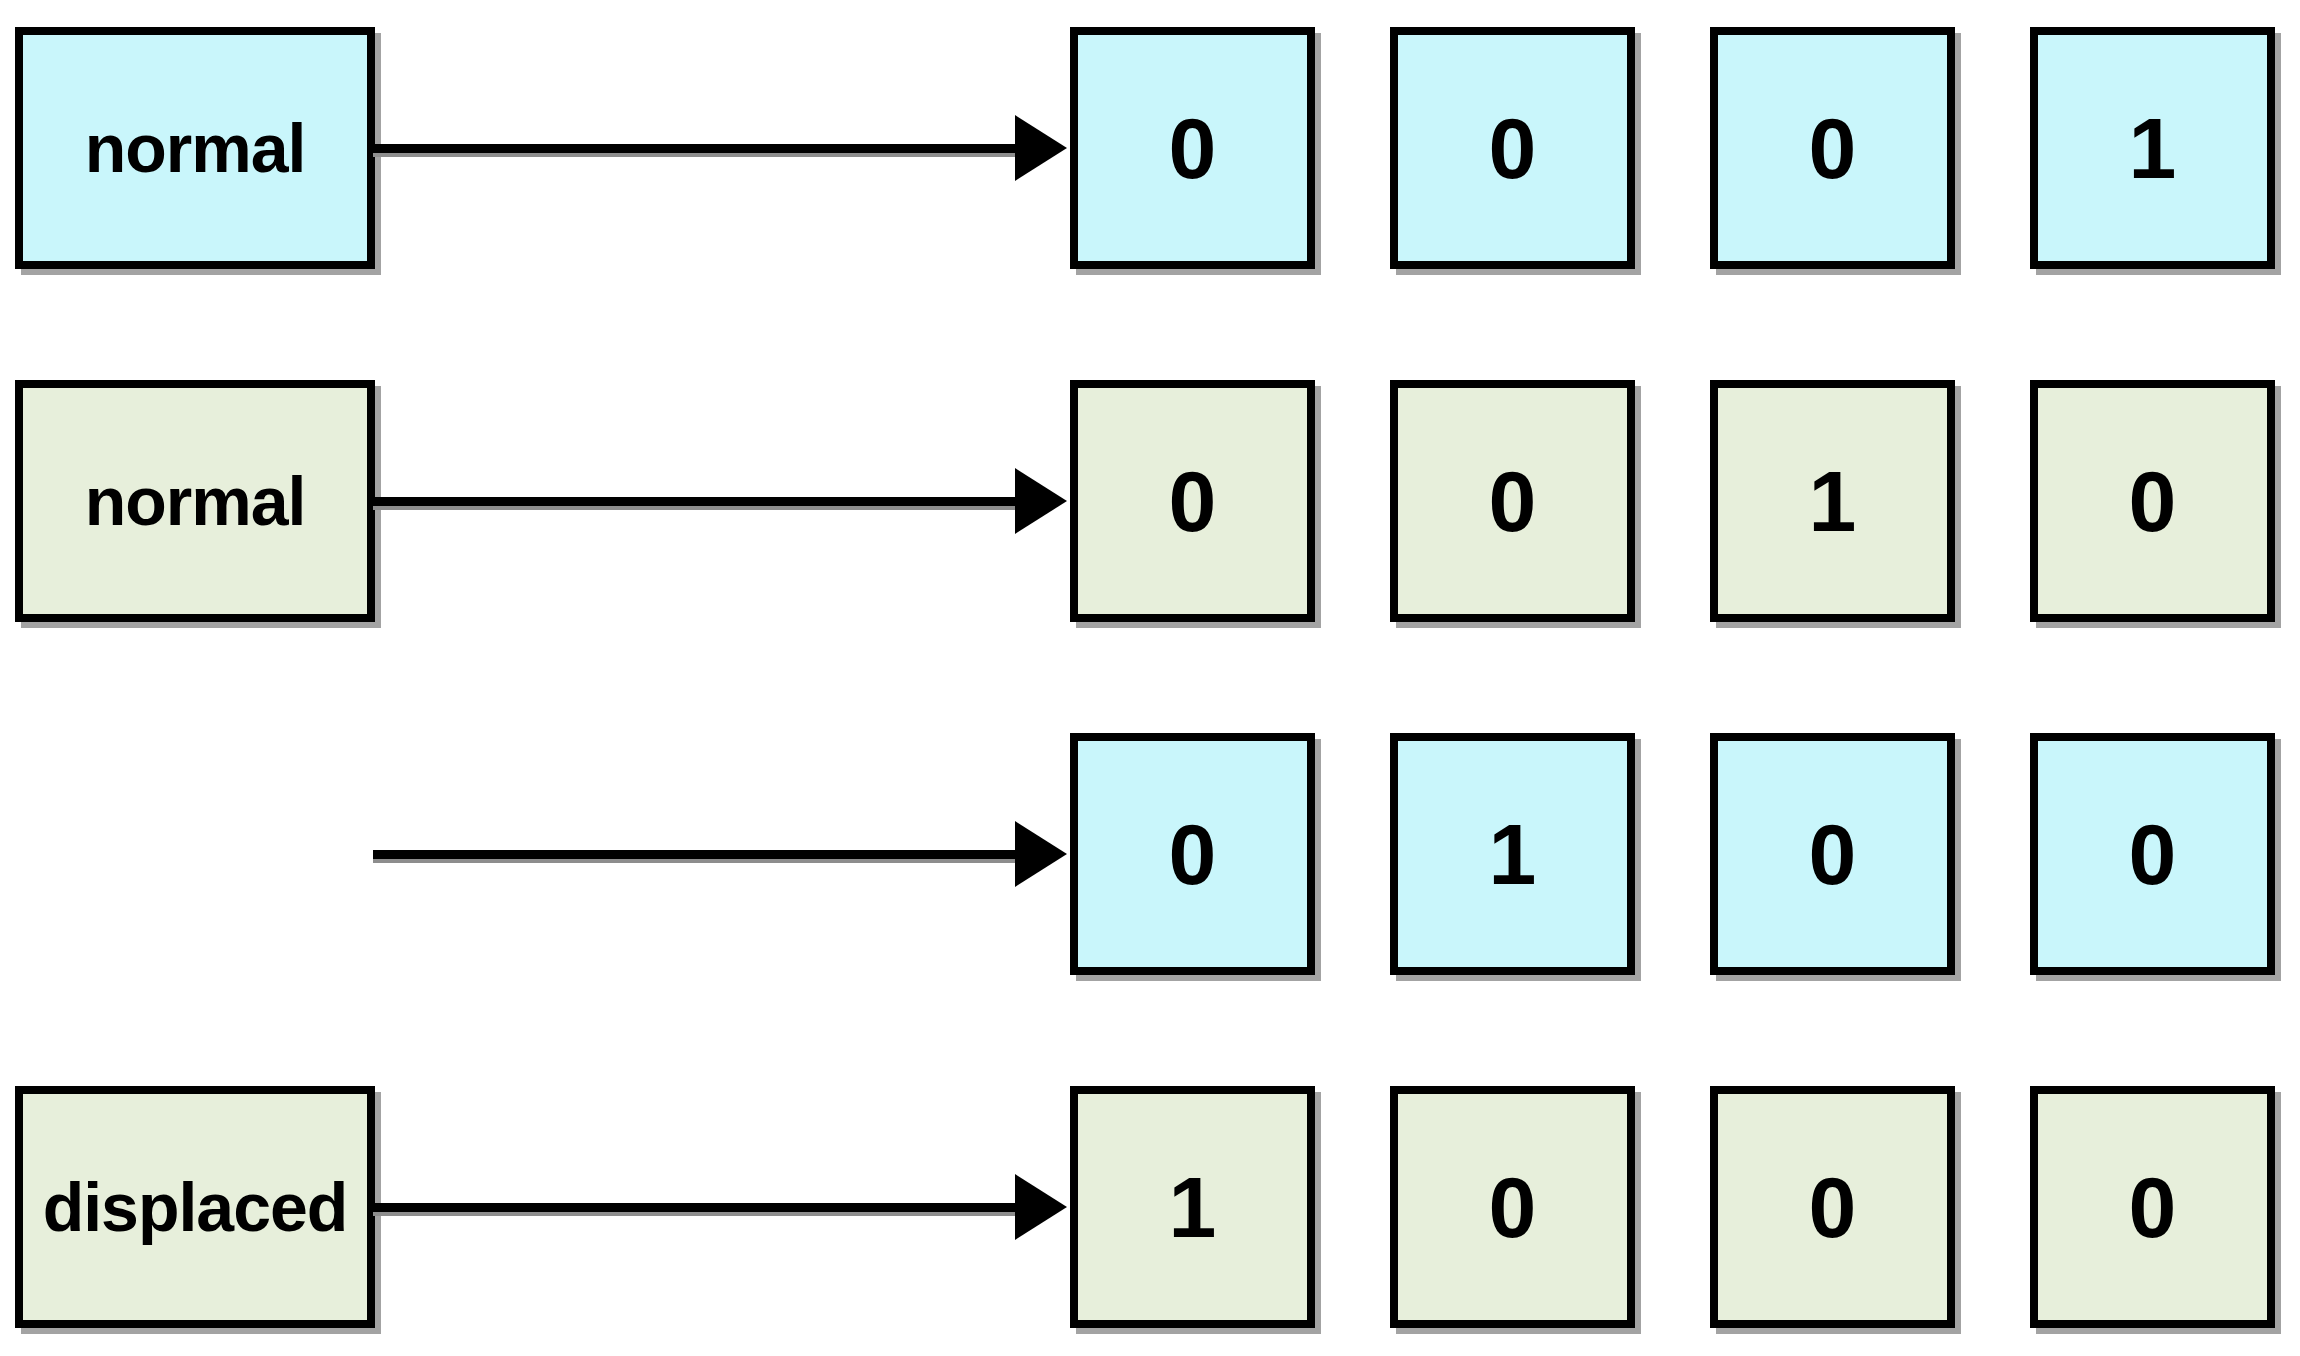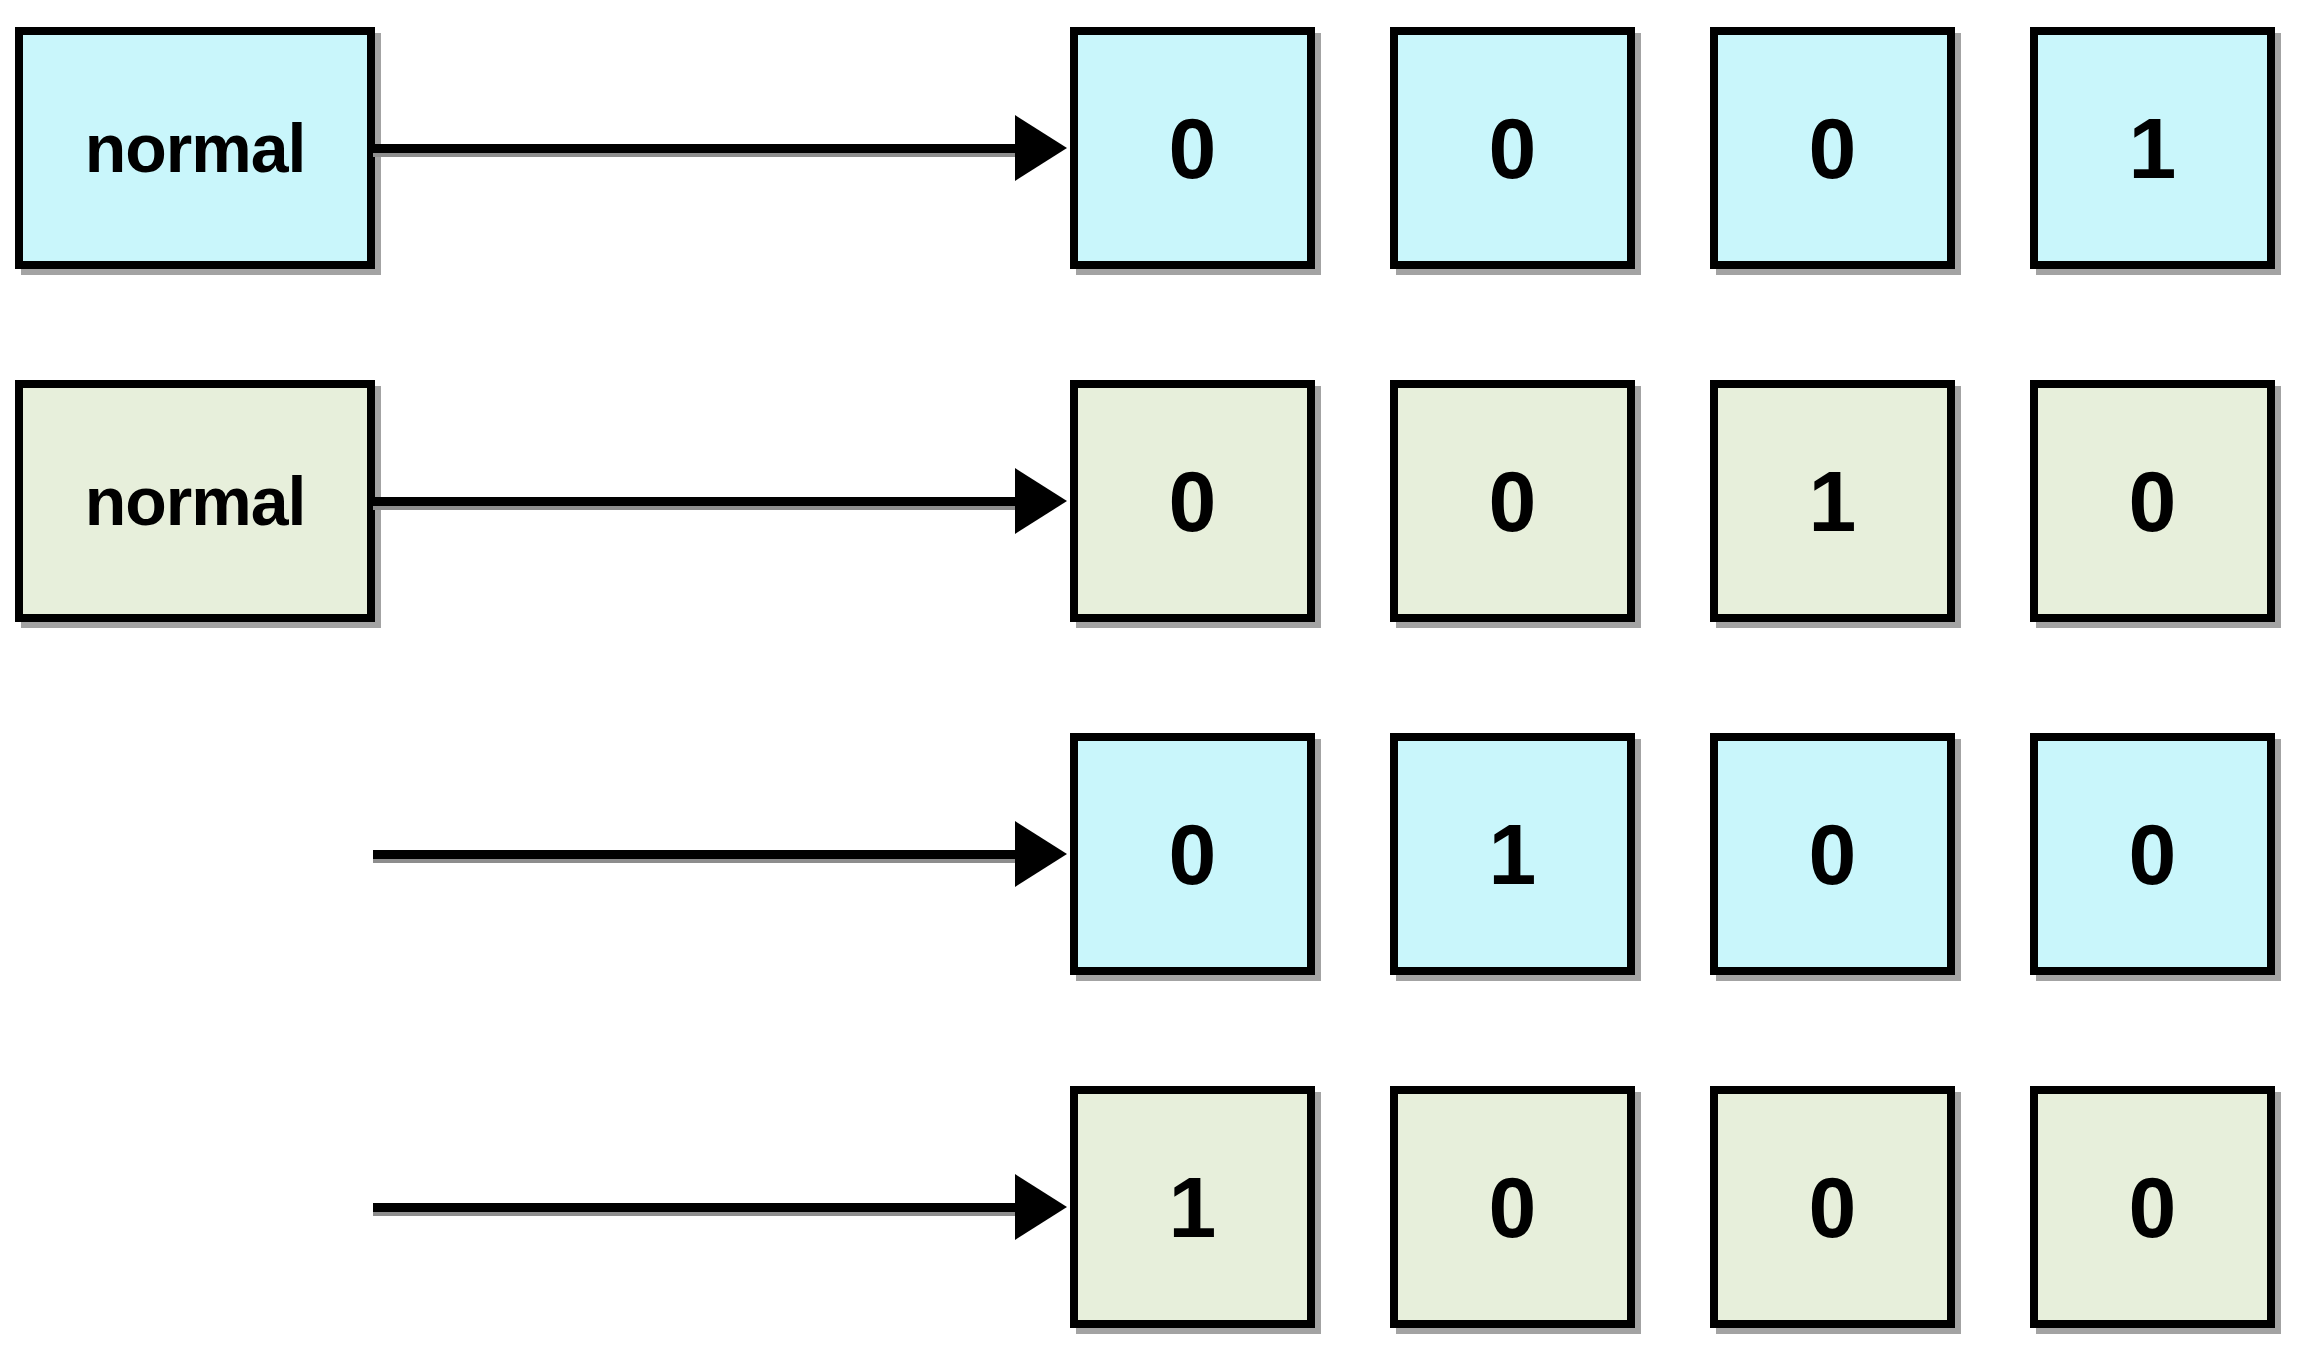--- a/index.html
+++ b/index.html
@@ -160,20 +160,23 @@
       <div class="box cell">
         <span class="cell-value">0</span>
       </div>
       <div class="box cell">
         <span class="cell-value">0</span>
       </div>
     </div>
   </div>
 
   <div class="row r3 green">
+    <div class="box label-box">
+      <span class="label-text">displaced</span>
+    </div>
     <div class="arrow">
       <div class="arrow-line"></div>
       <div class="arrow-head"></div>
     </div>
     <div class="cells">
       <div class="box cell">
         <span class="cell-value">1</span>
       </div>
       <div class="box cell">
         <span class="cell-value">0</span>

